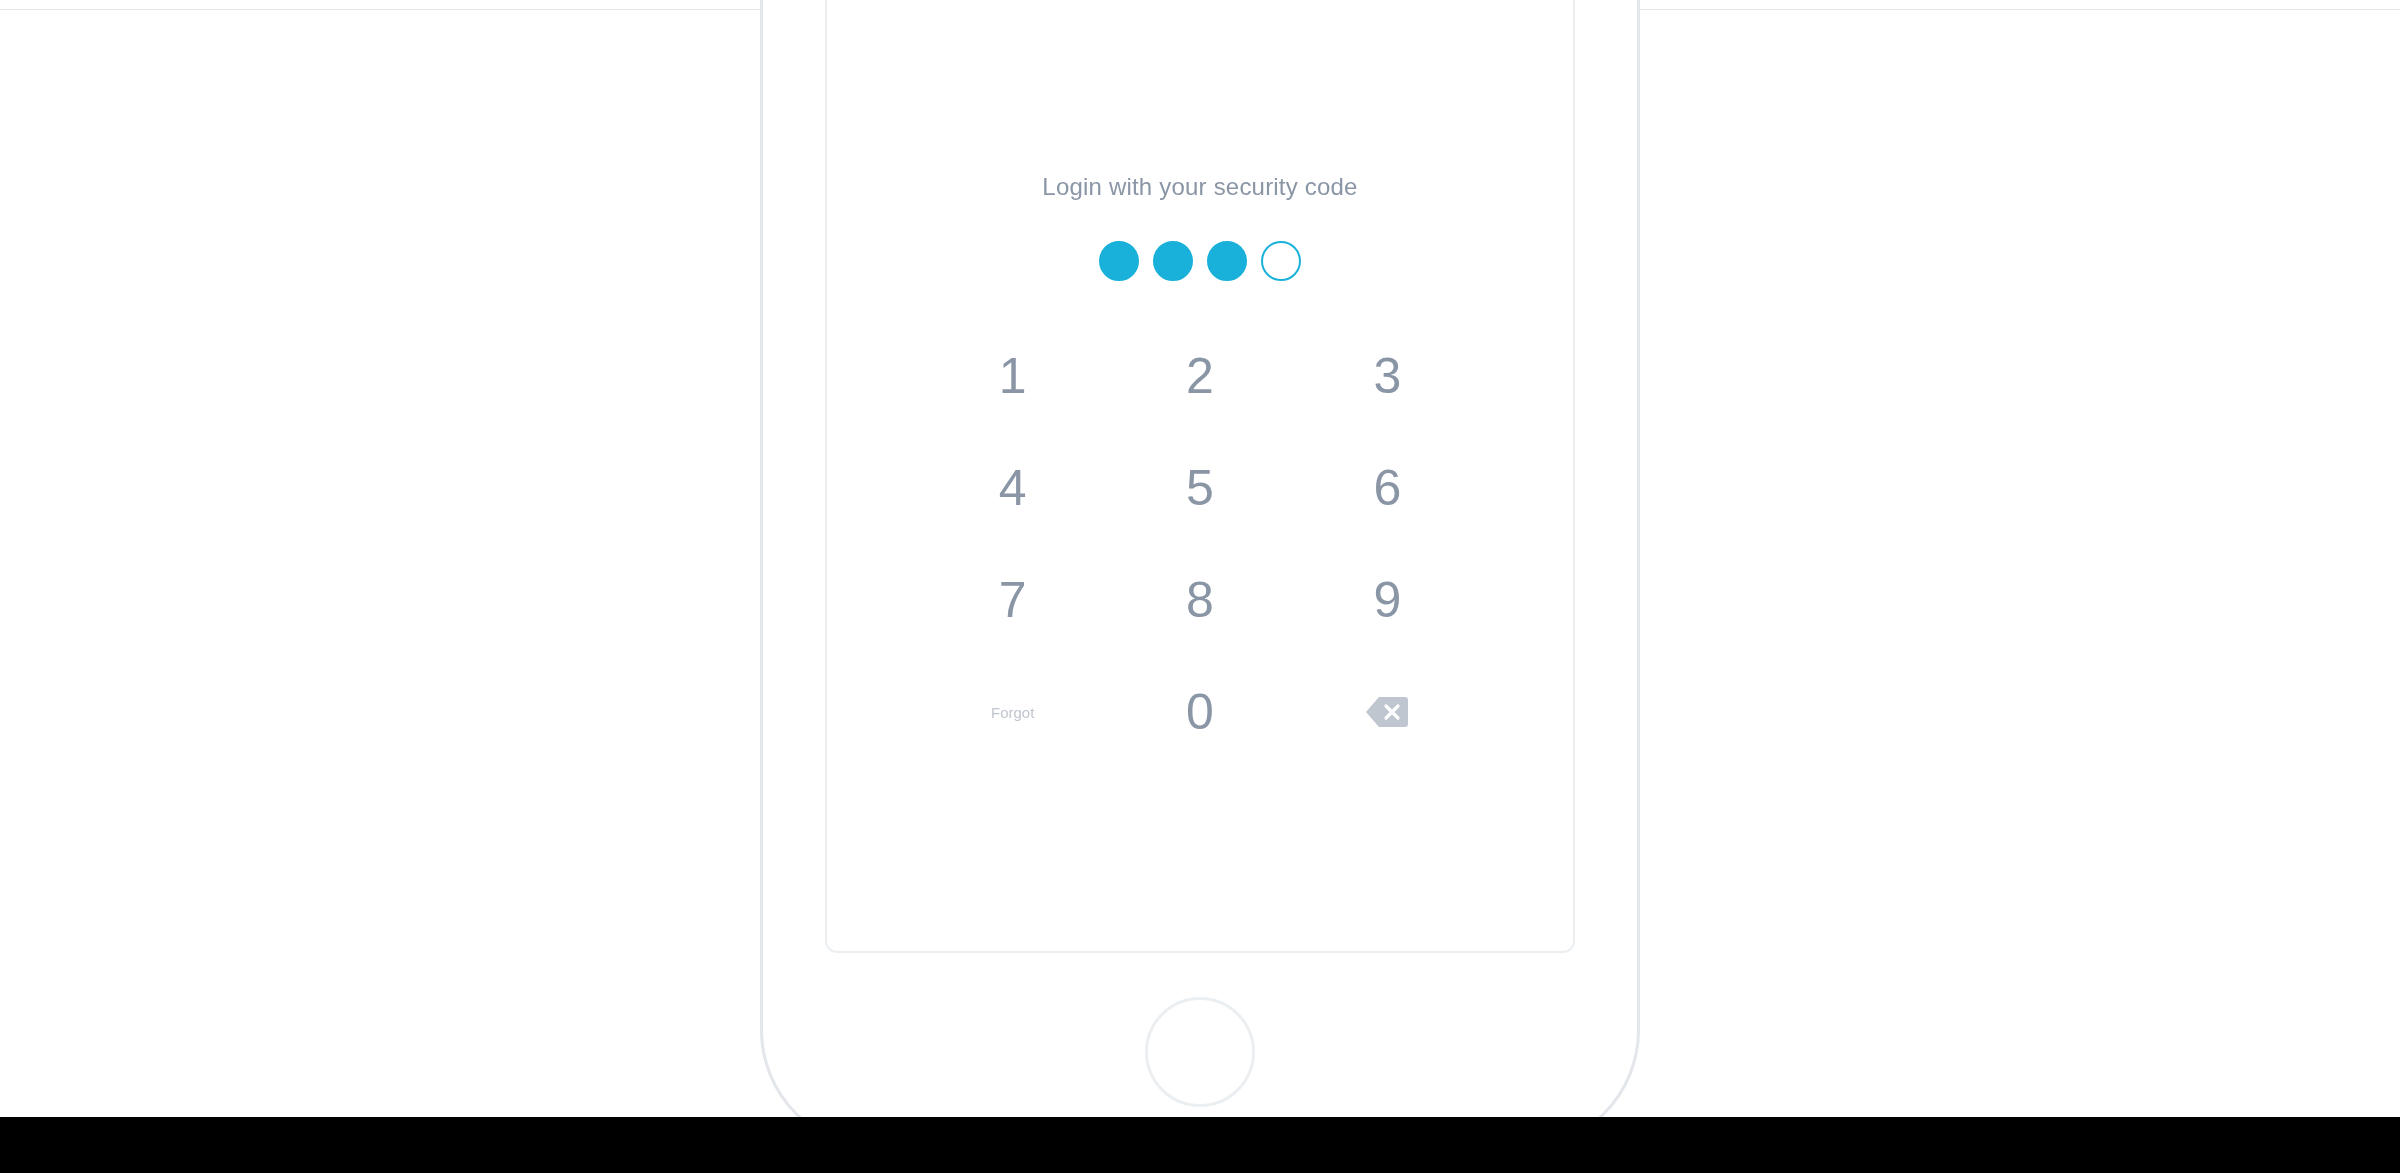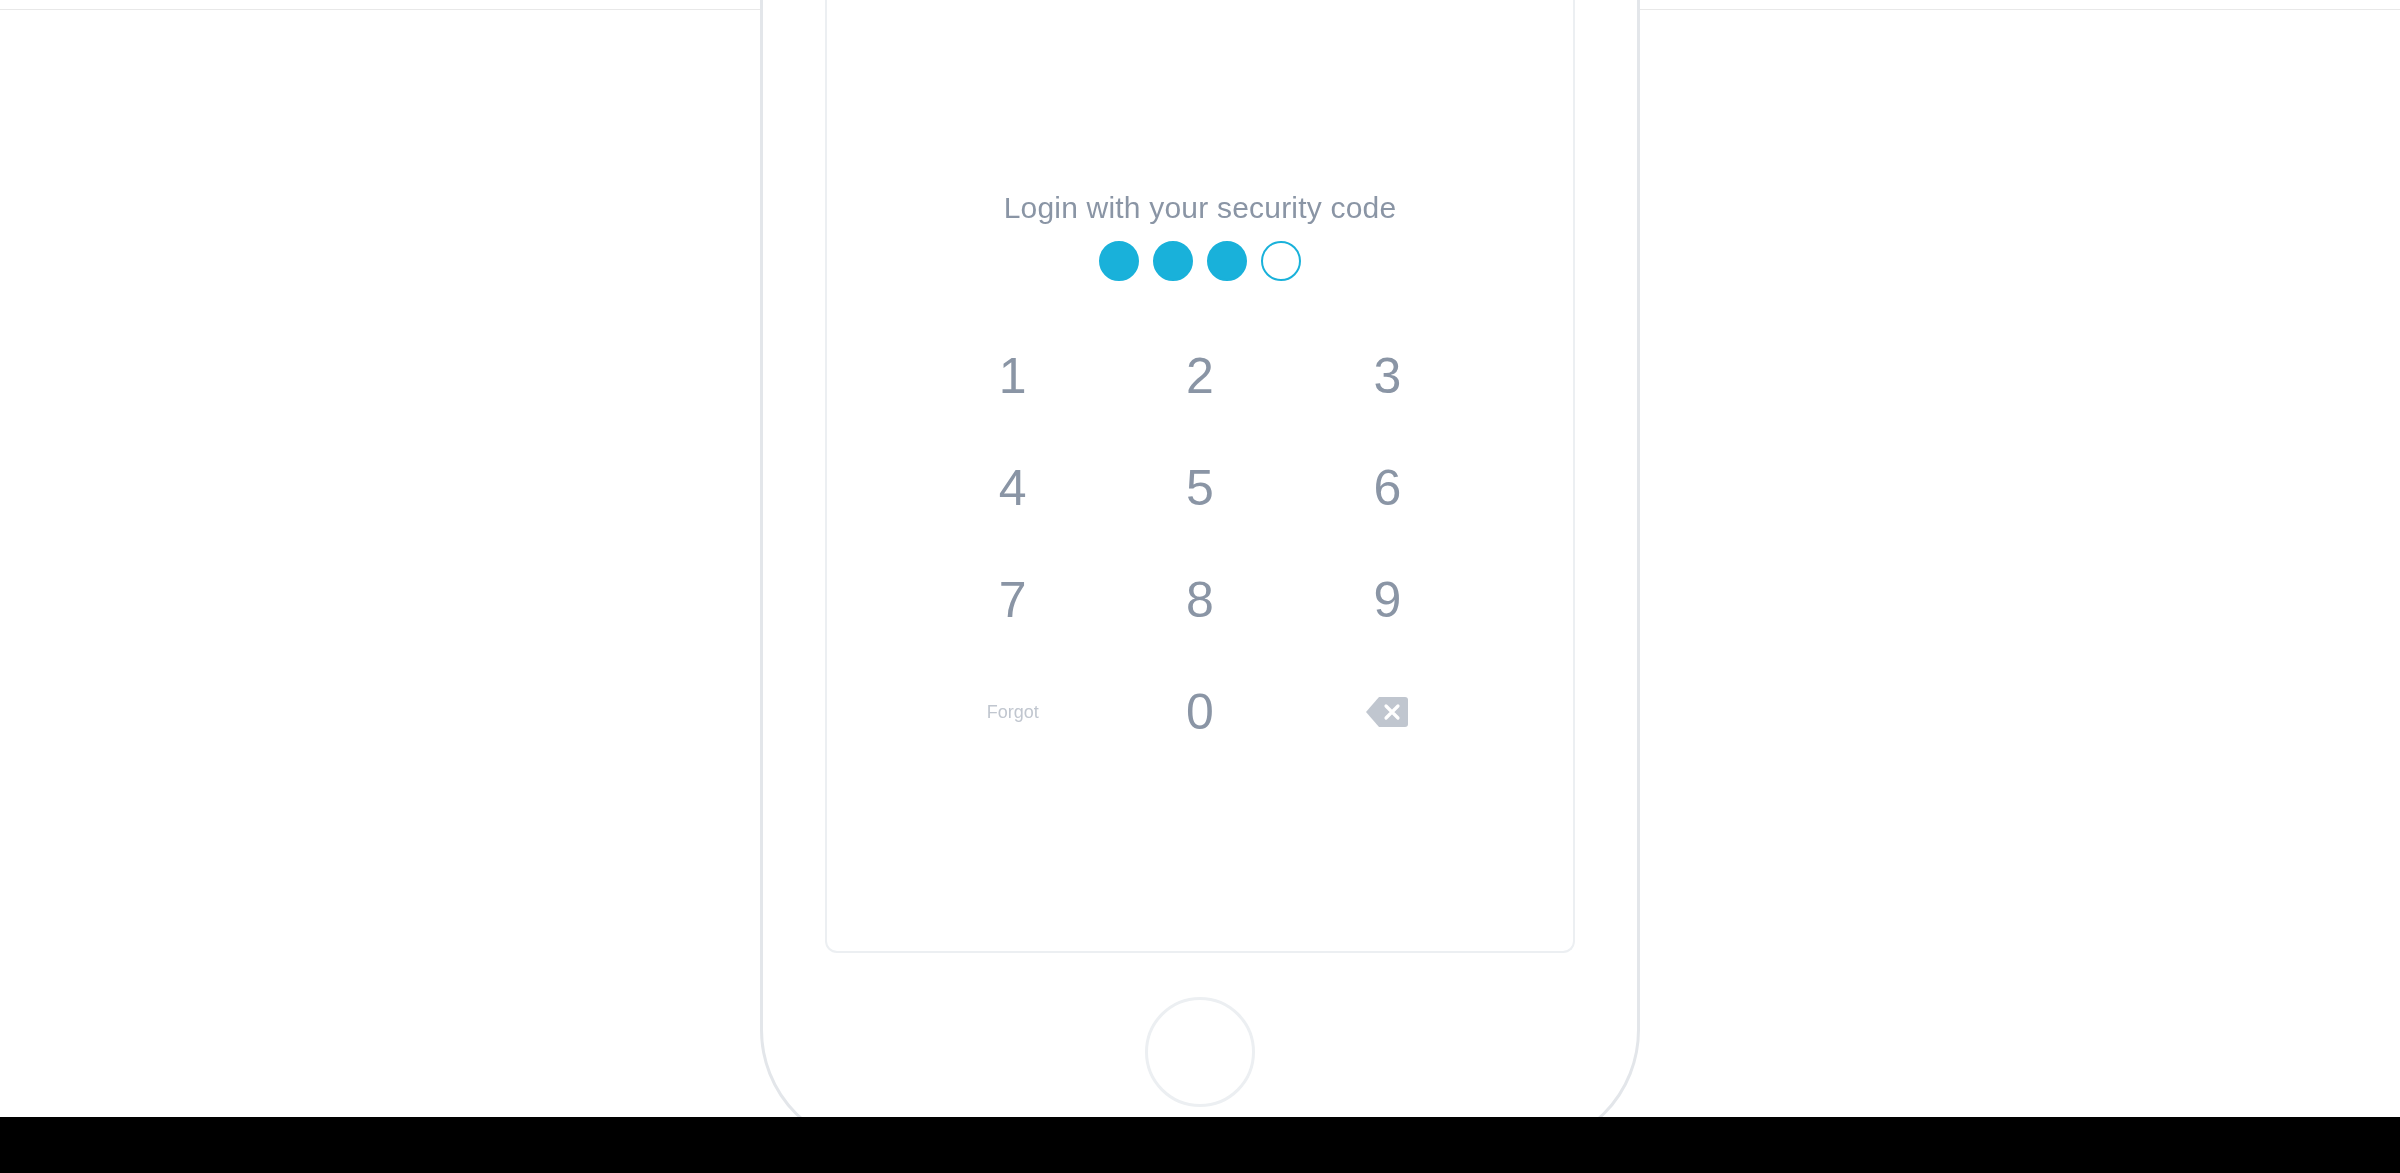--- a/index.html
+++ b/index.html
@@ -45,25 +45,24 @@
       border-bottom: 2px solid #eceff2;
       border-radius: 0 0 12px 12px;
       background: #ffffff;
     }
     .prompt {
       position: absolute;
       top: 350px;
       left: 0;
       right: 0;
       text-align: center;
-      font-size: 30px;
+      font-size: 24px;
       font-weight: 400;
       color: #8a95a5;
       letter-spacing: 0.2px;
-      margin-top: 18px;
     }
     .pin-dots {
       position: absolute;
       top: 418px;
       left: 0;
       right: 0;
       display: flex;
       justify-content: center;
       gap: 14px;
     }
@@ -94,21 +93,21 @@
       font-size: 50px;
       font-weight: 300;
       color: #8a95a5;
       cursor: pointer;
       width: 100%;
       text-align: center;
       line-height: 1;
       user-select: none;
     }
     .key-forgot {
-      font-size: 18px;
+      font-size: 15px;
       font-weight: 400;
       color: #c0c6cf;
       cursor: pointer;
       text-align: center;
       width: 100%;
       user-select: none;
     }
     .key-backspace {
       width: 100%;
       display: flex;

